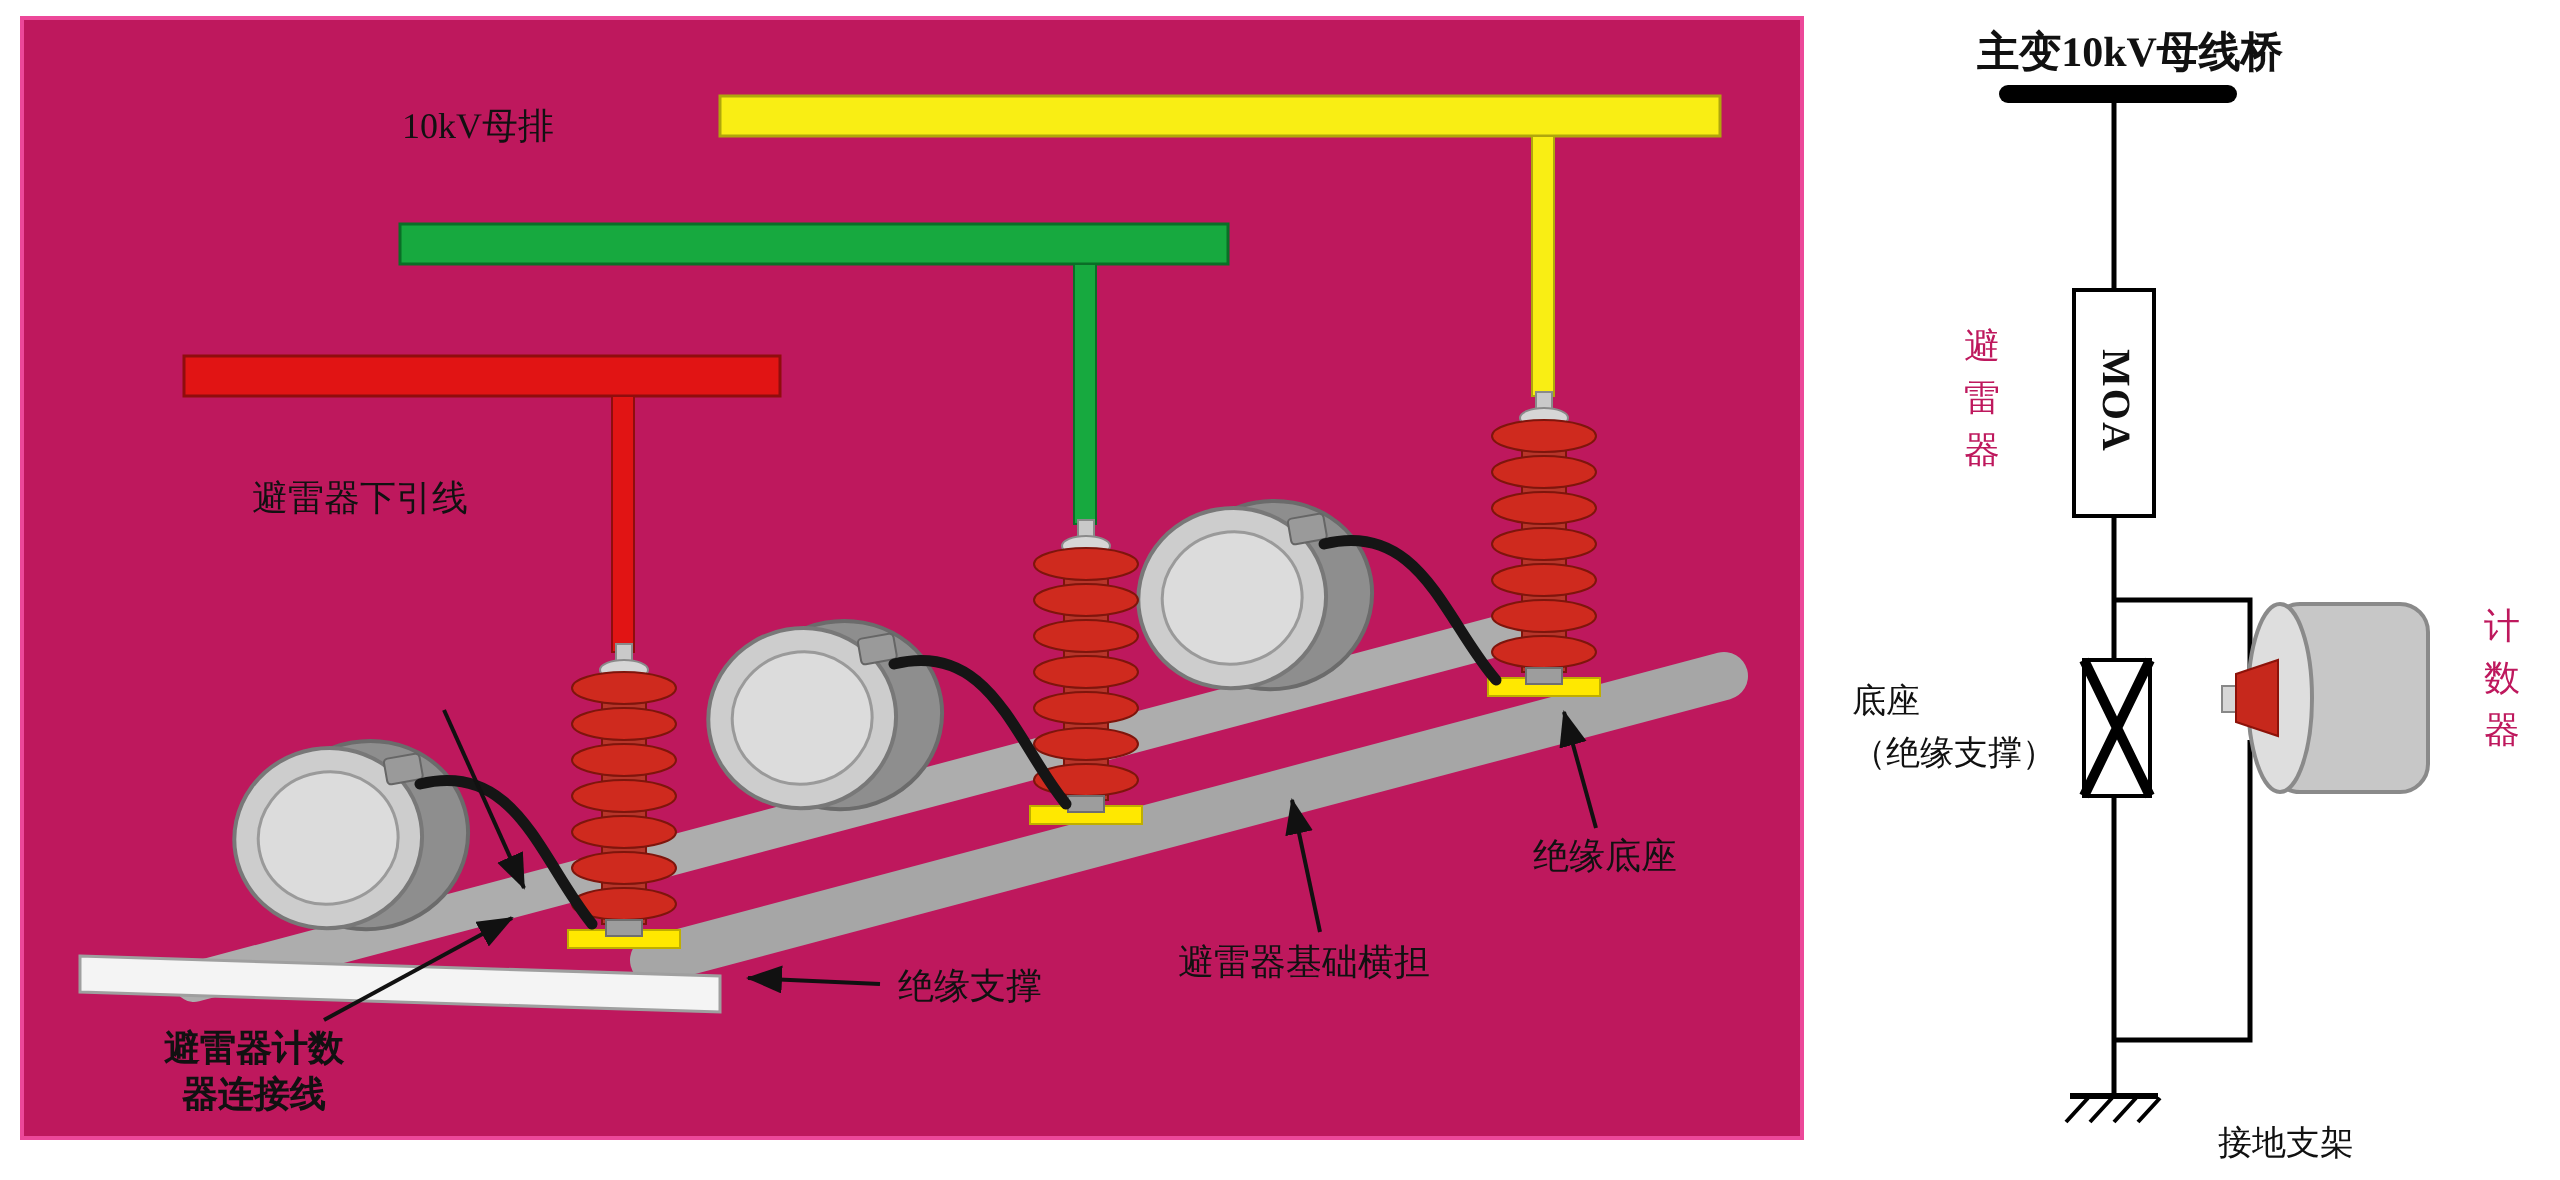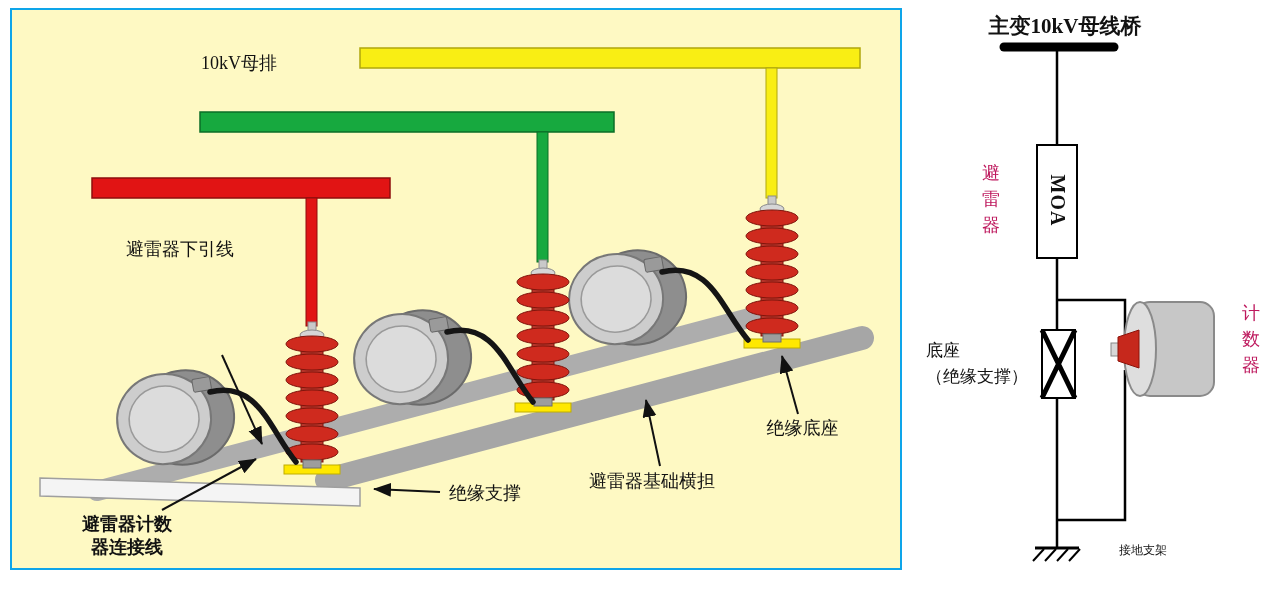--- a/index.html
+++ b/index.html
@@ -4,21 +4,21 @@
 <style>
   * { margin:0; padding:0; box-sizing:border-box; }
   html,body { background:#ffffff; }
   body {
     width:1280px; height:590px;
     font-family:"Liberation Serif","DejaVu Serif",serif;
     color:#111;
   }
   .canvas { position:relative; width:1280px; height:590px; background:#fff; overflow:hidden; }
   .panel { position:absolute; }
-  .left-panel { left:10px; top:8px; width:892px; height:562px; border:2px solid #0ea5e9; background:#fef9c3; }
+  .left-panel { left:10px; top:8px; width:892px; height:562px; border:2px solid #ec4899; background:#be185d; }
   .right-panel { left:920px; top:0; width:360px; height:590px; background:#fff; }
   .layer { position:absolute; left:0; top:0; }
   .lbl { position:absolute; font-size:18px; line-height:1.25; text-align:center; white-space:nowrap; color:#111; }
   .lbl.wrap { white-space:normal; word-break:break-all; }
   .vtext { position:absolute; font-size:18px; line-height:1.45; text-align:center; white-space:normal; word-break:break-all; color:#be185d; }
   .schem-title { position:absolute; font-size:21px; font-weight:bold; text-align:center; white-space:nowrap; }
   .moa-text { position:absolute; left:102px; top:189px; width:70px; text-align:center;
               font-size:20px; font-weight:bold; letter-spacing:1px; transform:rotate(90deg); }
   .base-lbl { position:absolute; left:6px; top:338px; width:110px; font-size:17px; line-height:1.5; }
 </style>
@@ -136,16 +136,16 @@
     </svg>
 
     <div class="schem-title" style="left:25px; top:12px; width:240px;">主变10kV母线桥</div>
     <div class="vtext" style="left:60px; top:160px; width:22px;">避雷器</div>
     <div class="moa-text">MOA</div>
     <div class="base-lbl">
       <div>底座</div>
       <div>（绝缘支撑）</div>
     </div>
     <div class="vtext" style="left:320px; top:300px; width:22px;">计数器</div>
-    <div class="lbl" style="left:168px; top:543px; width:110px; font-size:12px;">接地支架</div>
+    <div class="lbl" style="left:168px; top:561px; width:110px; font-size:17px;">接地支架</div>
   </div>
 
 </div>
 
 </body></html>

